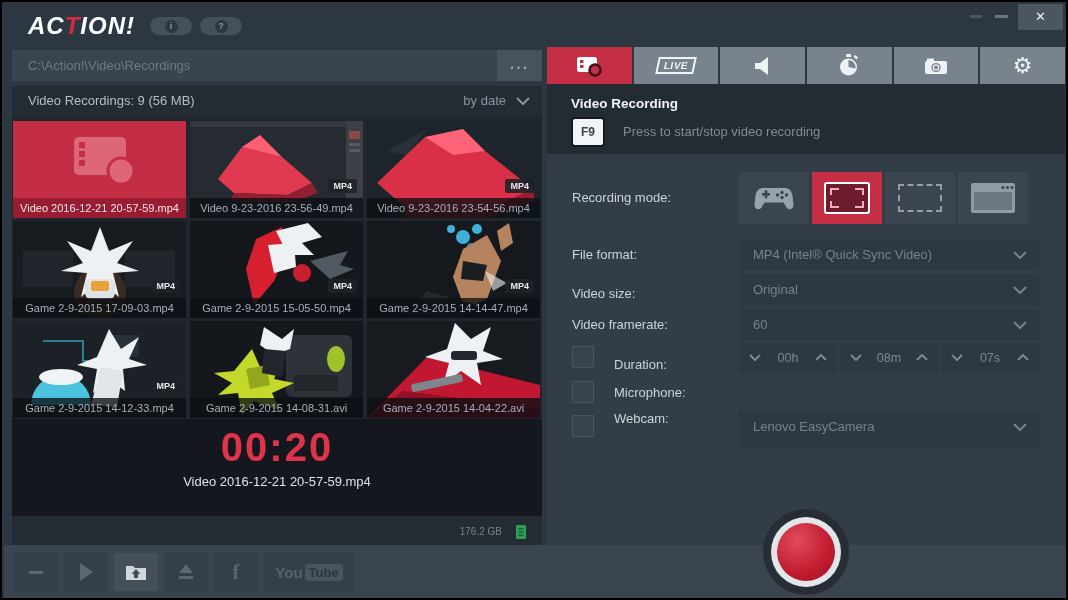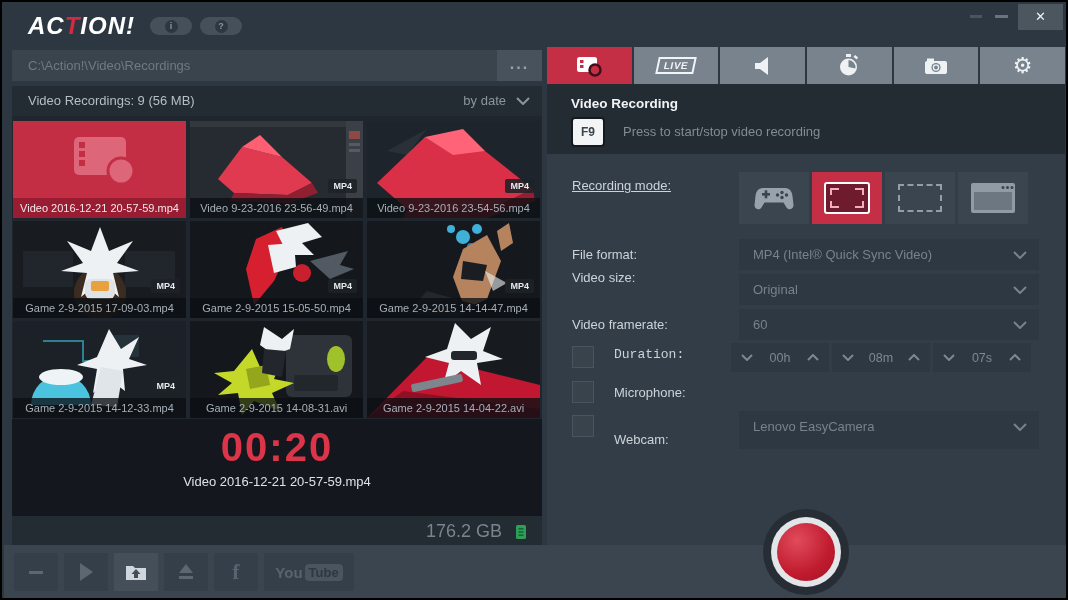--- a/index.html
+++ b/index.html
@@ -42,21 +42,21 @@
   .thumb.sel { background:#c42e45; }
   .thumb.sel .cap { background:rgba(125,18,38,0.6); color:#f3e6ea; }
   .badge { position:absolute; right:6px; bottom:25px; background:rgba(30,34,40,0.88);
            color:#e6eaed; font-size:9px; font-weight:bold; padding:2px 5px; border-radius:2px; }
   .badge:empty { display:none; }
 
   .counter { left:10px; top:417px; width:530px; height:97px; background:#14171d; text-align:center; }
   .counter .time { margin-top:6px; font-size:40px; font-weight:bold; letter-spacing:2px; color:#dc3448; }
   .counter .file { margin-top:4px; font-size:13px; color:#dde2e6; }
   .storage { left:10px; top:514px; width:530px; height:31px; background:#232b33; }
-  .storage .free { position:absolute; right:40px; line-height:31px; font-size:18px; color:#79848e; }
+  .storage .free { position:absolute; right:40px; line-height:31px; font-size:10px; color:#79848e; }
   .storage svg { position:absolute; right:16px; top:9px; }
 
   .bottomstrip { left:2px; top:543px; width:1064px; height:55px; background:#3b454f; }
   .toolbar { left:12px; top:551px; height:38px; display:flex; gap:6px; }
   .tool { width:44px; height:38px; background:#353f49; display:flex; align-items:center;
           justify-content:center; cursor:pointer; }
   .tool.active { background:#454f5a; }
   .tool.wide { width:90px; }
   .fb { font-family:"Liberation Serif", serif; font-size:22px; font-weight:bold; color:#57636e; }
   .yt-you { font-size:15px; font-weight:bold; color:#57636e; }
@@ -92,21 +92,21 @@
   .fsframe .bl { left:4px; bottom:4px; border-left:2px solid #f2aeb9; border-bottom:2px solid #f2aeb9; }
   .fsframe .br { right:4px; bottom:4px; border-right:2px solid #f2aeb9; border-bottom:2px solid #f2aeb9; }
   .regionbox { width:44px; height:28px; border:2px dashed #949ea8; }
 
   .dd { position:absolute; left:192px; width:300px; height:31px; background:#2e3842; cursor:pointer; }
   .dd .val { position:absolute; left:14px; line-height:31px; font-size:13px; color:#76828c;
              white-space:nowrap; }
   .dd svg { position:absolute; right:12px; top:12px; }
   .cb { position:absolute; left:25px; width:22px; height:22px; border:1px solid #4a545e;
         background:rgba(255,255,255,0.03); cursor:pointer; }
-  .spinrow { position:absolute; left:184px; display:flex; gap:3px; }
+  .spinrow { position:absolute; left:192px; display:flex; gap:3px; }
   .spin { width:98px; height:29px; background:#2e3842; display:flex; align-items:center;
           justify-content:space-between; padding:0 10px; cursor:pointer; }
   .spin .v { font-size:12.5px; color:#7d8892; }
 
   .record { left:761px; top:507px; width:86px; height:86px; border-radius:50%;
             background:#262d35; cursor:pointer; }
   .record .ring { position:absolute; left:8px; top:8px; width:70px; height:70px;
                   border-radius:50%; background:#e2e6e9; }
   .record .core { position:absolute; left:14px; top:14px; width:58px; height:58px; border-radius:50%;
                   background:radial-gradient(circle at 35% 30%, #e04b5c, #c01b2e 60%, #9f1425); }
@@ -355,21 +355,21 @@
   </div>
 
   <div class="abs panelhdr">
     <div class="title">Video Recording</div>
     <div class="hotkey">F9</div>
     <div class="hint">Press to start/stop video recording</div>
   </div>
 
   <div class="abs form">
 
-    <span class="flabel" style="left:25px; top:24px;text-decoration:underline;">Recording mode:</span>
+    <span class="flabel" style="left:25px; top:36px;">Recording mode:</span>
     <div class="modebtns">
       <div class="mode">
         <svg width="42" height="28" viewBox="0 0 42 28">
           <path d="M10 4 C5 4 3 8 2.5 12 L1.5 21 C1.3 25 6.5 27 8.5 23.5 L11.5 18.5 L30.5 18.5 L33.5 23.5 C35.5 27 40.7 25 40.5 21 L39.5 12 C39 8 37 4 32 4 Z" fill="#98a2ac"></path>
           <rect x="9" y="9" width="8" height="2.6" fill="#3b454f"></rect>
             <rect x="11.7" y="6.3" width="2.6" height="8" fill="#3b454f"></rect>
           <circle cx="29" cy="8.5" r="1.7" fill="#3b454f"></circle>
             <circle cx="33.5" cy="11" r="1.7" fill="#3b454f"></circle>
             <circle cx="29" cy="13.5" r="1.7" fill="#3b454f"></circle>
             <circle cx="24.5" cy="11" r="1.7" fill="#3b454f"></circle>
@@ -398,38 +398,38 @@
     </div>
 
     <span class="flabel" style="left:25px; top:93px;">File format:</span>
     <div class="dd" style="top:85px;">
       <span class="val">MP4 (Intel® Quick Sync Video)</span>
       <svg width="14" height="8">
           <polyline points="1,1 7,7 13,1" fill="none" stroke="#76828c" stroke-width="2"></polyline>
         </svg>
     </div>
 
-    <span class="flabel" style="left:25px; top:116px;text-align:right;">Video size:</span>
+    <span class="flabel" style="left:25px; top:132px;text-align:right;">Video size:</span>
     <div class="dd" style="top:120px;">
       <span class="val">Original</span>
       <svg width="14" height="8">
           <polyline points="1,1 7,7 13,1" fill="none" stroke="#76828c" stroke-width="2"></polyline>
         </svg>
     </div>
 
     <span class="flabel" style="left:25px; top:163px;">Video framerate:</span>
     <div class="dd" style="top:155px;">
       <span class="val">60</span>
       <svg width="14" height="8">
           <polyline points="1,1 7,7 13,1" fill="none" stroke="#76828c" stroke-width="2"></polyline>
         </svg>
     </div>
 
     <div class="cb" style="top:192px;"></div>
-    <span class="flabel" style="left:67px; top:193px;font-family:Liberation Mono, monospace;">Duration:</span>
+    <span class="flabel" style="left:67px; top:203px;">Duration:</span>
     <div class="spinrow" style="top:189px;">
       <div class="spin">
         <svg width="12" height="7">
             <polyline points="1,1 6,6 11,1" fill="none" stroke="#7d8892" stroke-width="2"></polyline>
           </svg>
         <span class="v">00h</span>
         <svg width="12" height="7">
             <polyline points="1,6 6,1 11,6" fill="none" stroke="#7d8892" stroke-width="2"></polyline>
           </svg>
       </div>
@@ -456,21 +456,21 @@
     <div class="cb" style="top:227px;"></div>
     <span class="flabel" style="left:67px; top:231px;">Microphone:</span>
     <div class="dd" style="top:223px;margin-top:41px;">
       <span class="val">Always record</span>
       <svg width="14" height="8">
           <polyline points="1,1 7,7 13,1" fill="none" stroke="#76828c" stroke-width="2"></polyline>
         </svg>
     </div>
 
     <div class="cb" style="top:261px;"></div>
-    <span class="flabel" style="left:67px; top:278px;">Webcam:</span>
+    <span class="flabel" style="left:67px; top:257px;">Webcam:</span>
     <div class="dd" style="top:257px;">
       <span class="val">Lenovo EasyCamera</span>
       <svg width="14" height="8">
           <polyline points="1,1 7,7 13,1" fill="none" stroke="#76828c" stroke-width="2"></polyline>
         </svg>
     </div>
   </div>
 
   <div class="abs record">
     <div class="ring"></div>

